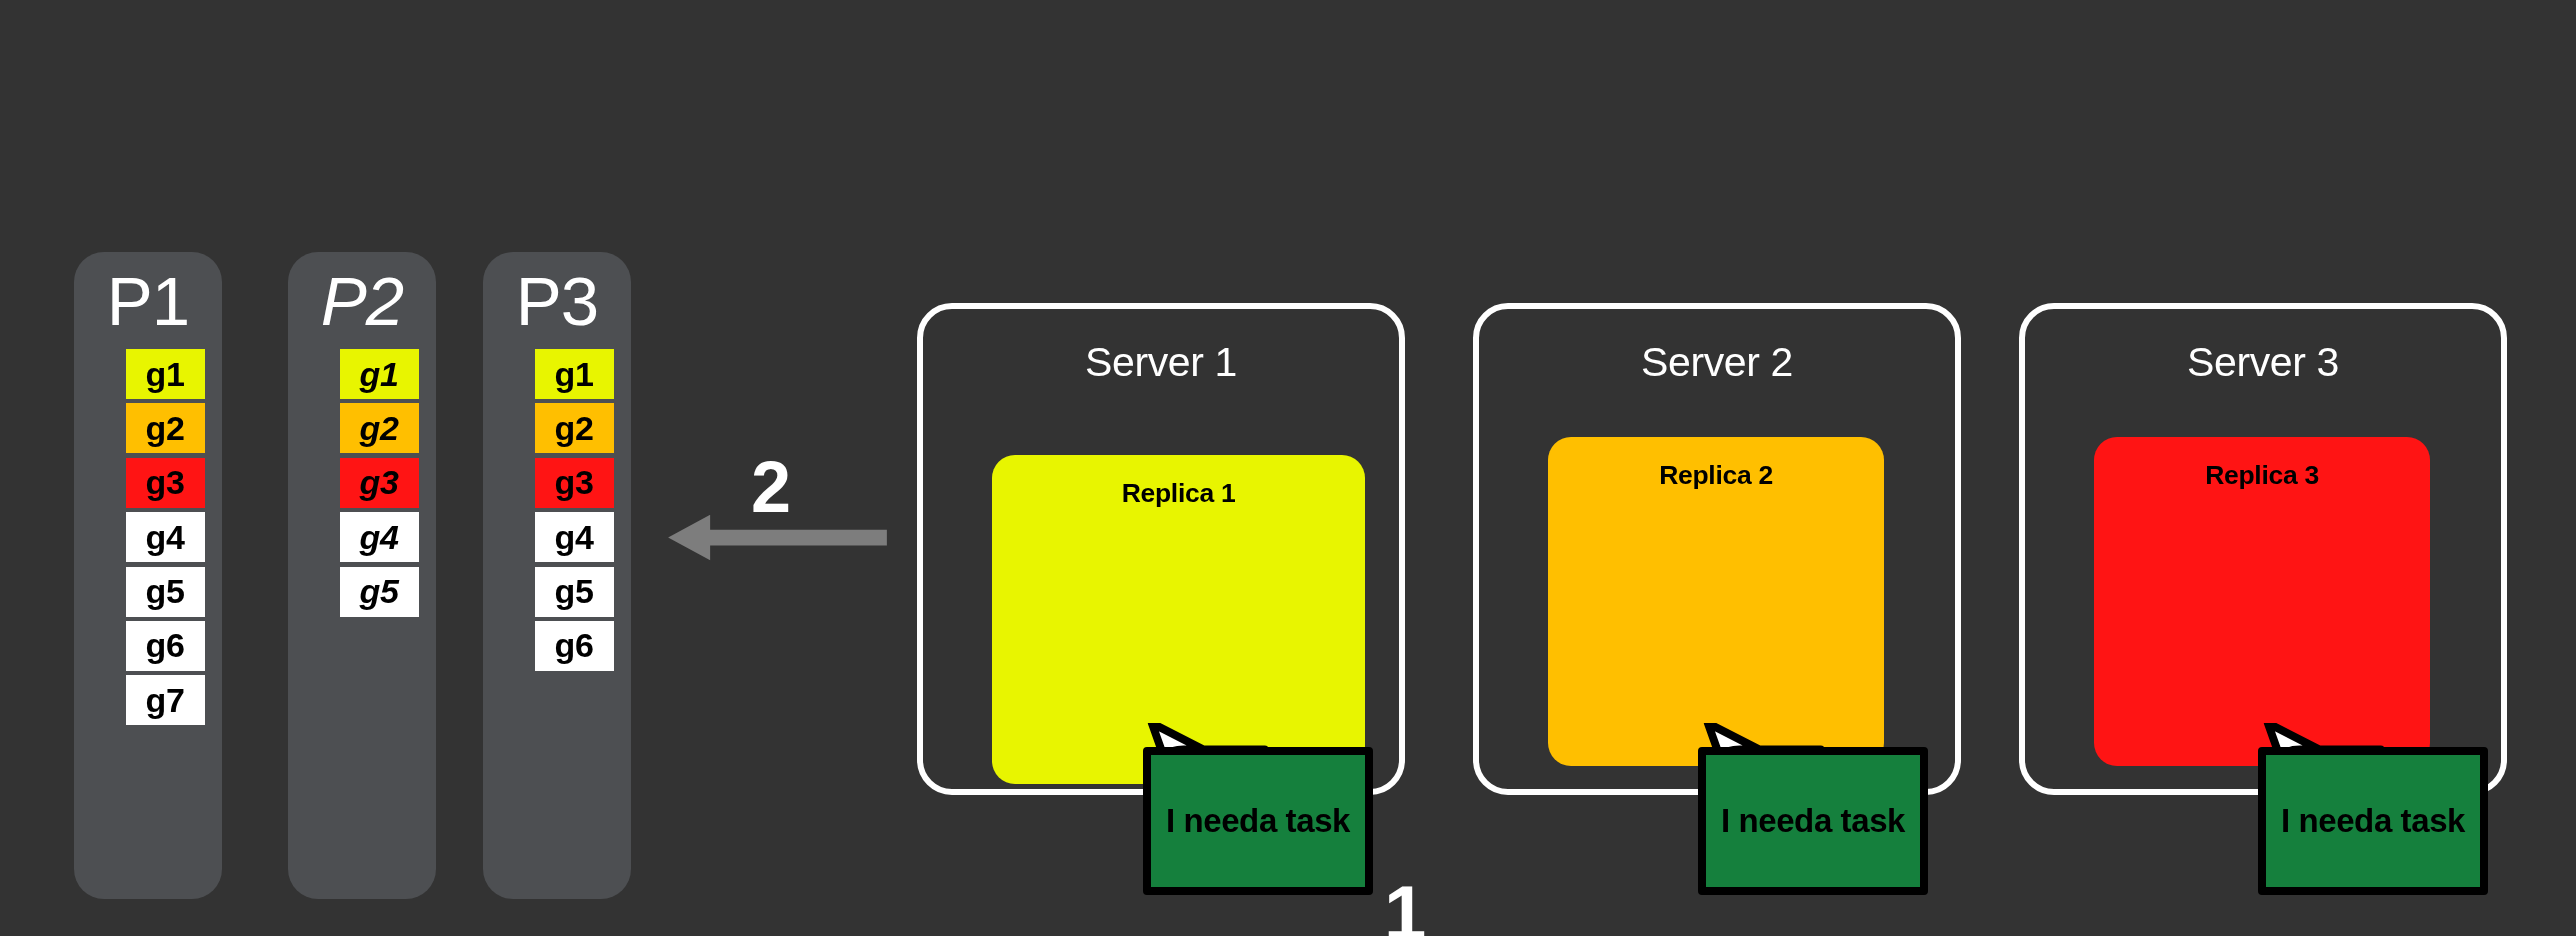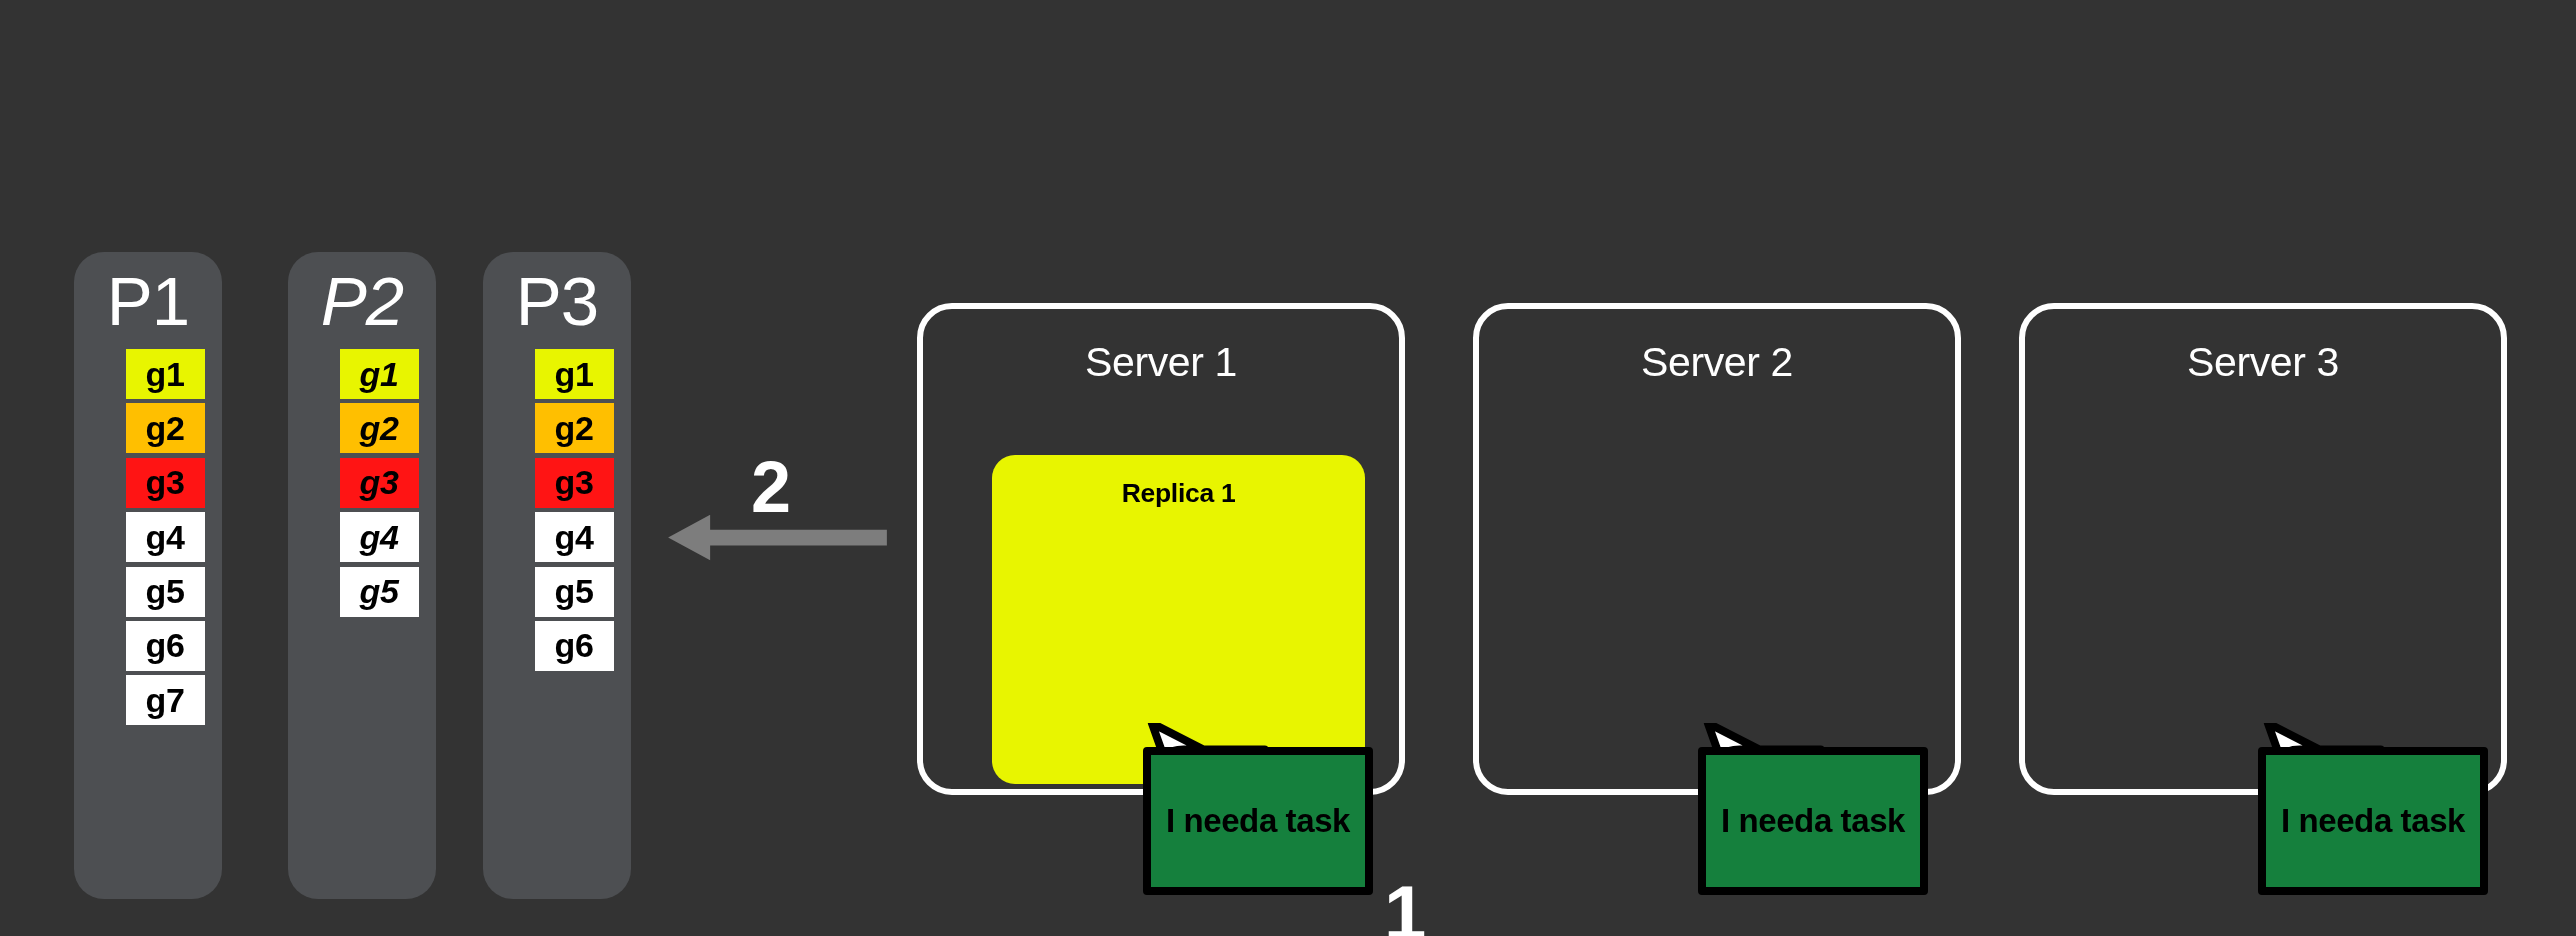--- a/index.html
+++ b/index.html
@@ -192,31 +192,37 @@
   <div class="bubble" style="left:1143px; top:747px; width:230px; height:148px;">
     <div class="bubble-line">I need</div>
     <div class="bubble-line">a task</div>
   </div>
 
   <div class="step-number" style="left:1384px; top:875px; font-size:76px;">1</div>
 
   <div class="server" style="left:1473px; top:303px; width:488px; height:492px;">
     <div class="server-title">Server 2</div>
   </div>
+  <div class="replica" style="left:1548px; top:437px; width:336px; height:329px; background:#ffbf00;">
+    <div class="replica-label">Replica 2</div>
+  </div>
   <svg class="bubble-tail" style="left:1692px; top:723px;" width="141" height="106" viewBox="0 0 160 120">
     <path d="M 24 110 L 24 56 C 24 40 36 30 54 30 L 146 30 L 146 110 Z M 18 0 L 96 40 L 40 62 Z" fill="#ffffff" stroke="#000000" stroke-width="9" stroke-linejoin="round"></path>
   </svg>
   <div class="bubble" style="left:1698px; top:747px; width:230px; height:148px;">
     <div class="bubble-line">I need</div>
     <div class="bubble-line">a task</div>
   </div>
 
   <div class="server" style="left:2019px; top:303px; width:488px; height:492px;">
     <div class="server-title">Server 3</div>
   </div>
+  <div class="replica" style="left:2094px; top:437px; width:336px; height:329px; background:#ff1414;">
+    <div class="replica-label">Replica 3</div>
+  </div>
   <svg class="bubble-tail" style="left:2252px; top:723px;" width="141" height="106" viewBox="0 0 160 120">
     <path d="M 24 110 L 24 56 C 24 40 36 30 54 30 L 146 30 L 146 110 Z M 18 0 L 96 40 L 40 62 Z" fill="#ffffff" stroke="#000000" stroke-width="9" stroke-linejoin="round"></path>
   </svg>
   <div class="bubble" style="left:2258px; top:747px; width:230px; height:148px;">
     <div class="bubble-line">I need</div>
     <div class="bubble-line">a task</div>
   </div>
 
 </div>
 

